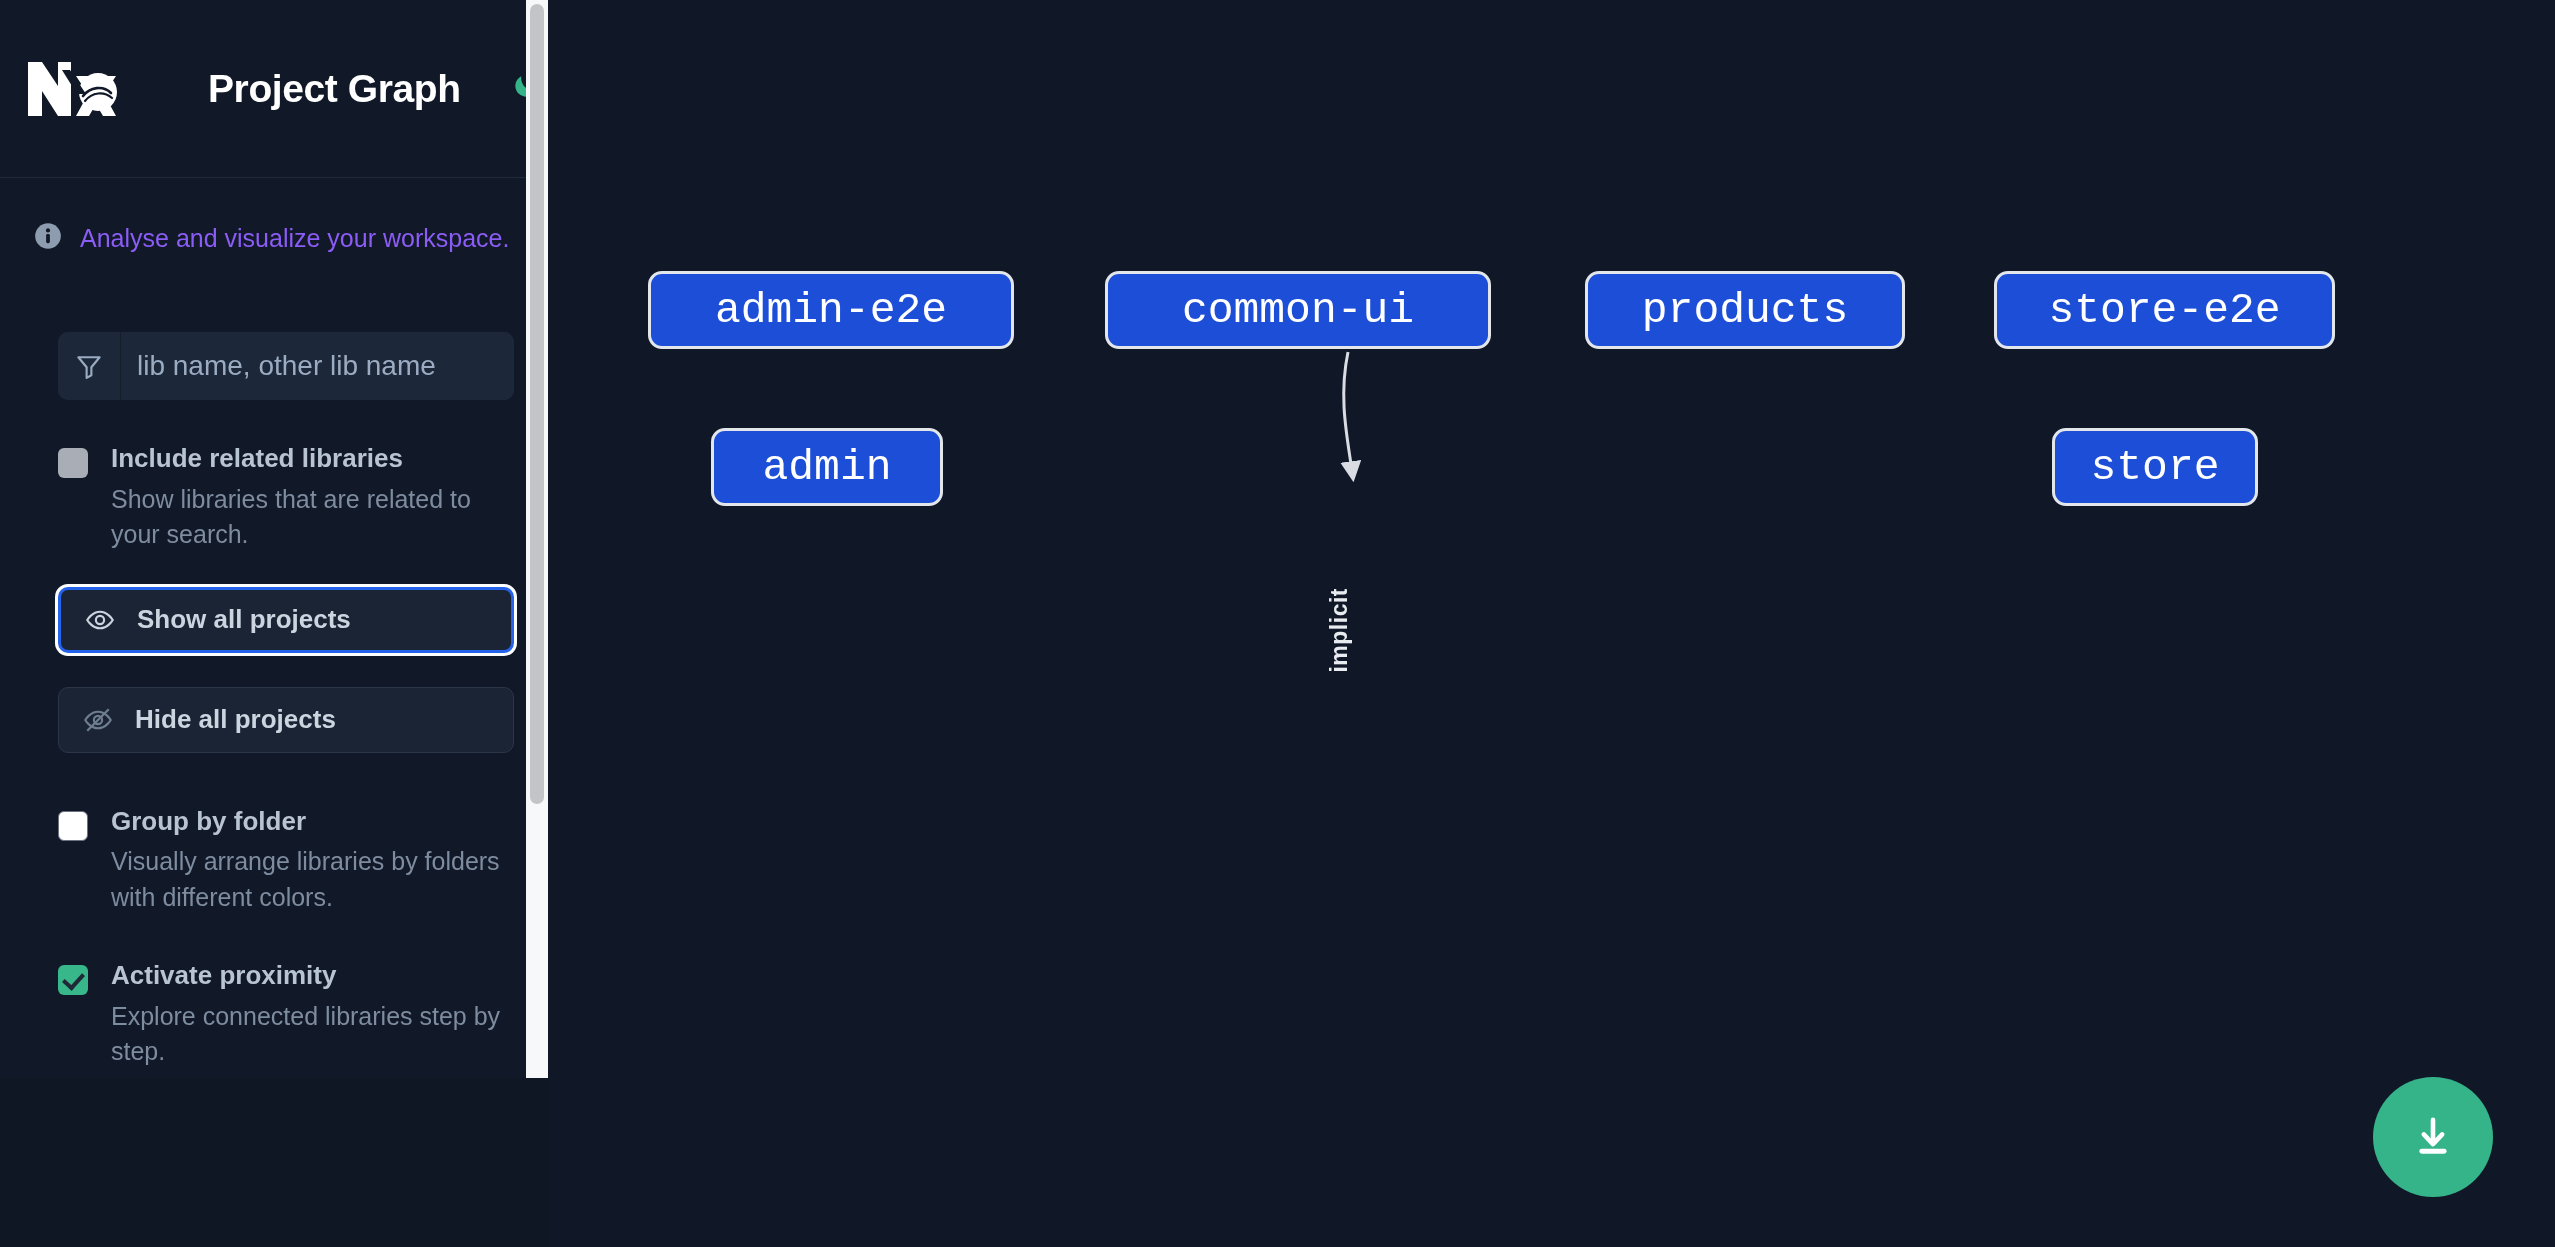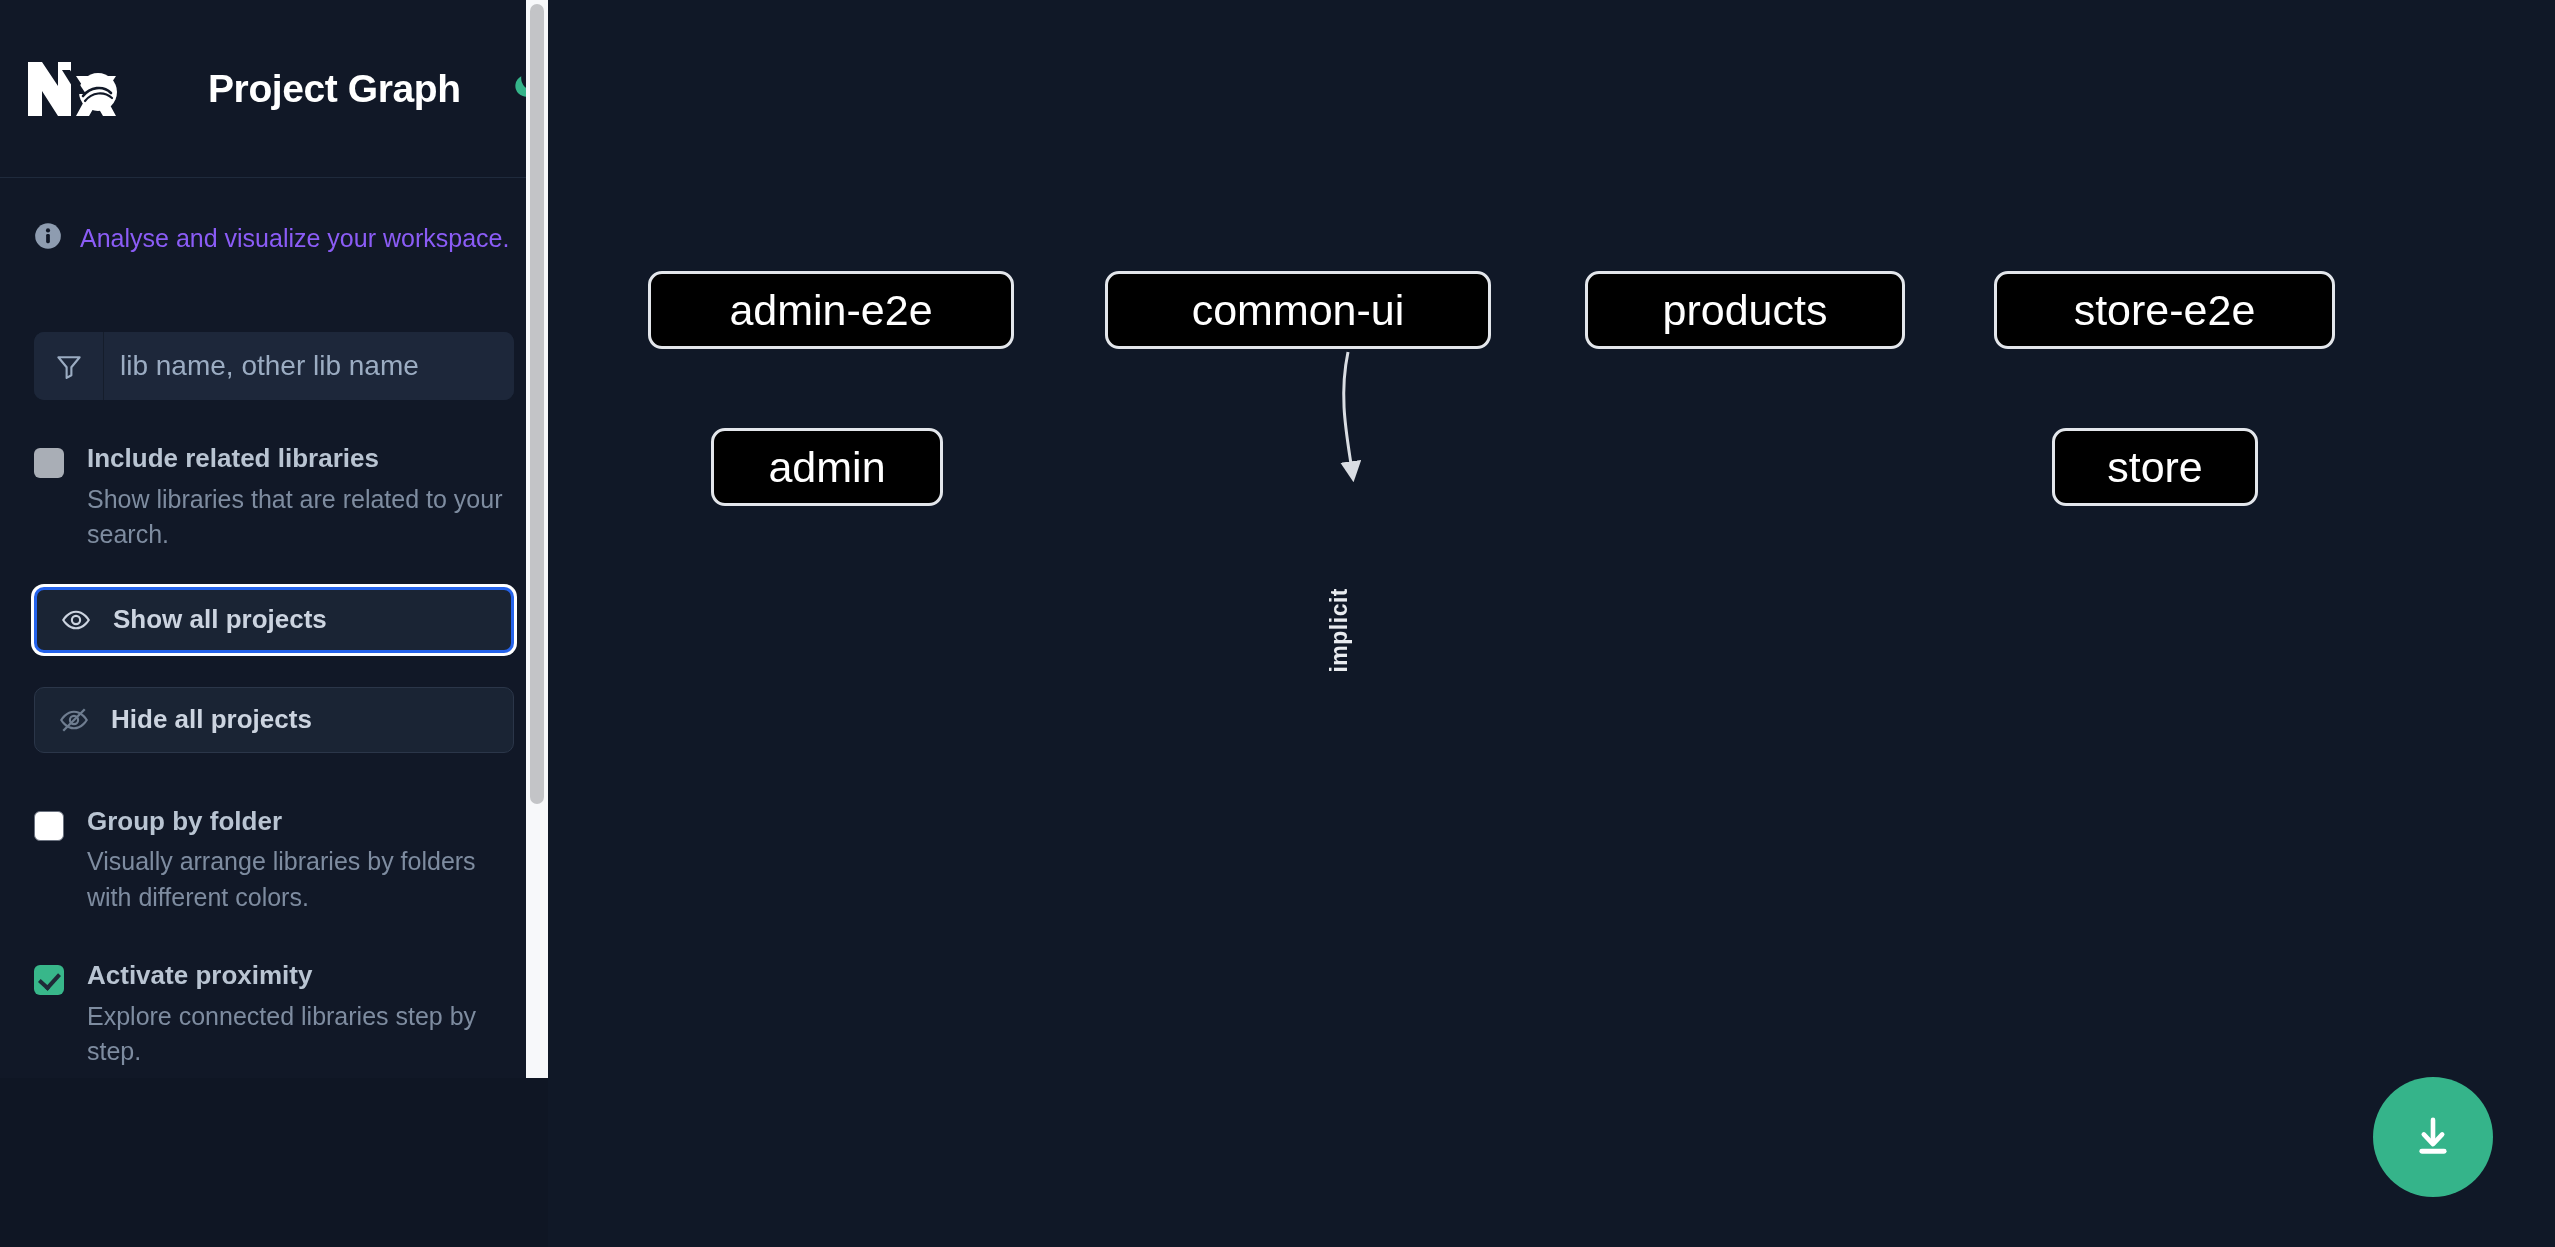--- a/index.html
+++ b/index.html
@@ -45,21 +45,21 @@
     display: flex; align-items: center;
     padding: 44px 0 0 34px;
     gap: 18px;
   }
   .sb-note-text {
     color: #8b5cf6;
     font-size: 25px;
     white-space: nowrap;
   }
 
-  .sb-body { padding: 16px 34px; }
+  .sb-body { padding: 16px 34px; margin-left: 24px; }
 
   
   .filter-wrap {
     margin-top: 62px;
     height: 68px;
     display: flex; align-items: stretch;
     background: #1c2troll;
     background: #1d273a;
     border-radius: 10px;
     overflow: hidden;
@@ -183,27 +183,27 @@
   
   #canvas {
     position: relative;
     flex: 1;
     height: 1247px;
     background: #101827;
     overflow: hidden;
   }
   .node {
     position: absolute;
-    background: #000000;
+    background: #1d4ed8;
     border: 3px solid #e3e6eb;
     border-radius: 14px;
     display: flex; align-items: center; justify-content: center;
     color: #ffffff;
     font-size: 43px;
-    font-family: Liberation Sans, sans-serif;
+    font-family: Liberation Mono, monospace;
     cursor: pointer;
     white-space: nowrap;
   }
   #graph-svg { position: absolute; left: 0; top: 0; width: 100%; height: 100%; }
   .edge-label {
     position: absolute;
     color: #e8ebef;
     font-size: 23px;
     font-weight: 700;
     writing-mode: vertical-rl;

